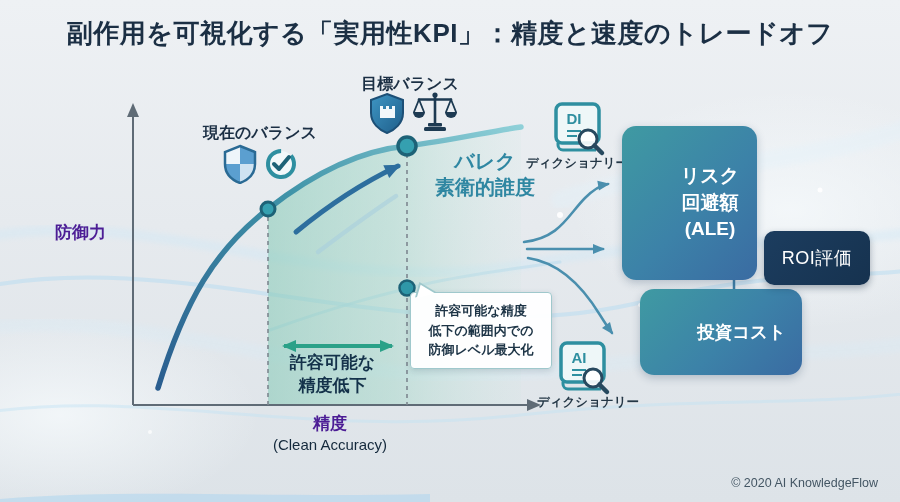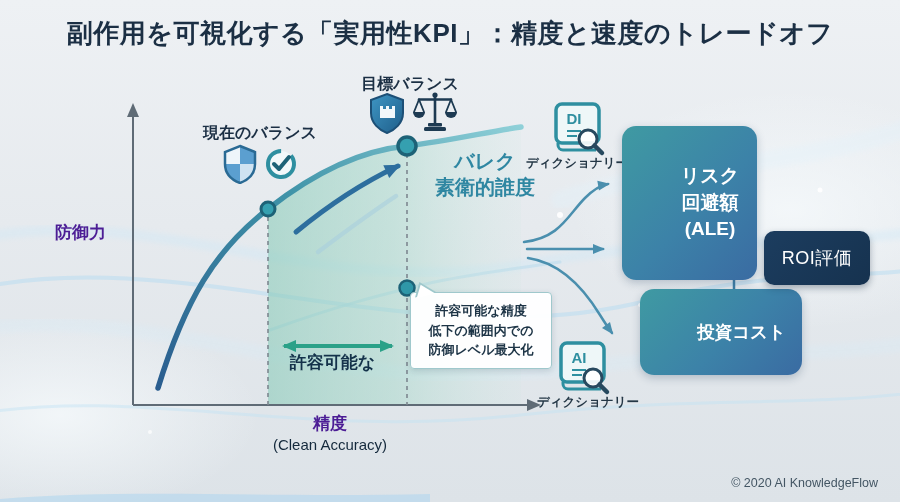--- a/index.html
+++ b/index.html
@@ -222,20 +222,21 @@
   </svg>
 </div>
 
 <div class="abs curve-caption" style="left:415px;top:148px;width:140px;">
   <div>バレク</div>
   <div>素衛的誰度</div>
 </div>
 
 <div class="abs tolerance-label" style="left:265px;top:352px;width:135px;">
   <div>許容可能な</div>
+  <div>精度低下</div>
 </div>
 
 <div class="abs callout">
   <div class="callout-tail"></div>
   <div class="callout-tail-inner"></div>
   <div>許容可能な精度</div>
   <div>低下の範囲内での</div>
   <div>防御レベル最大化</div>
 </div>
 

